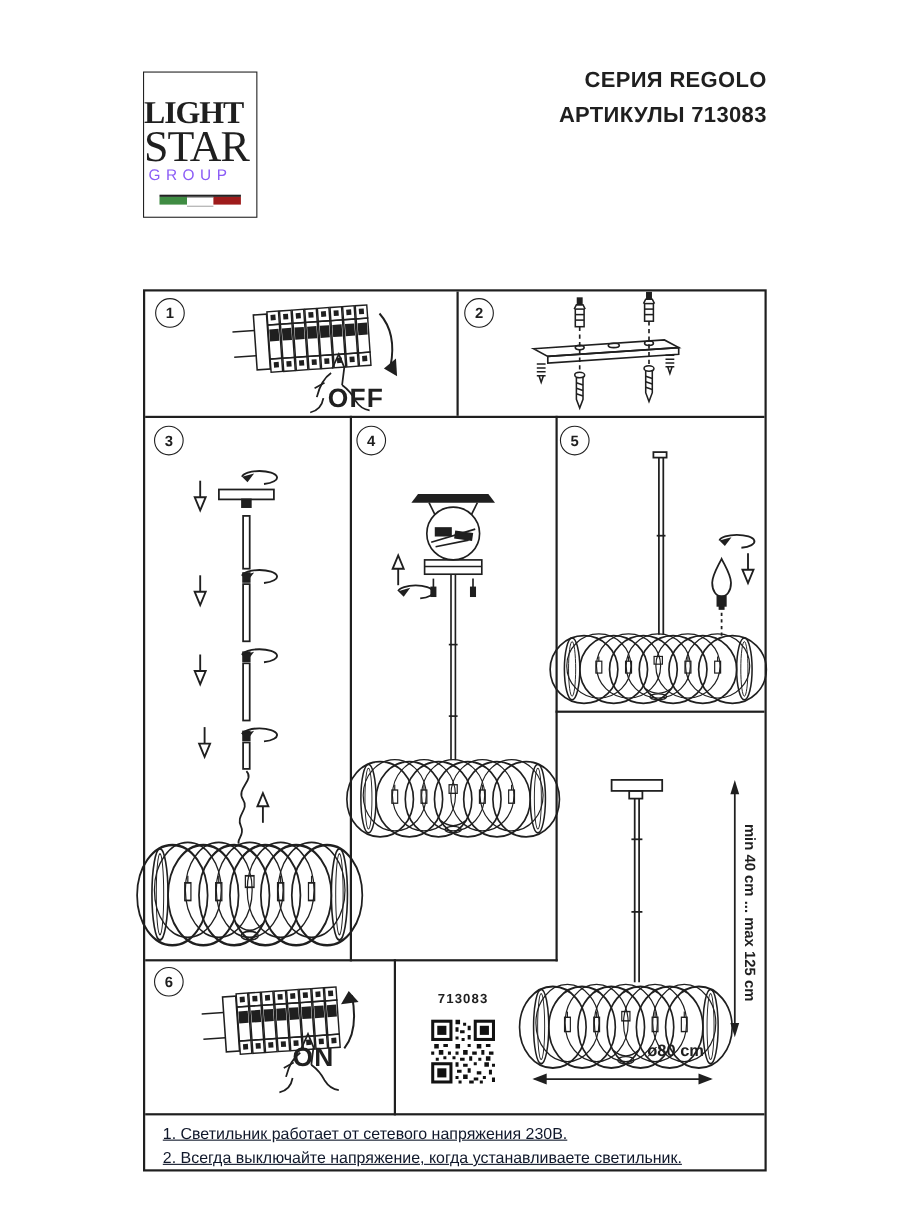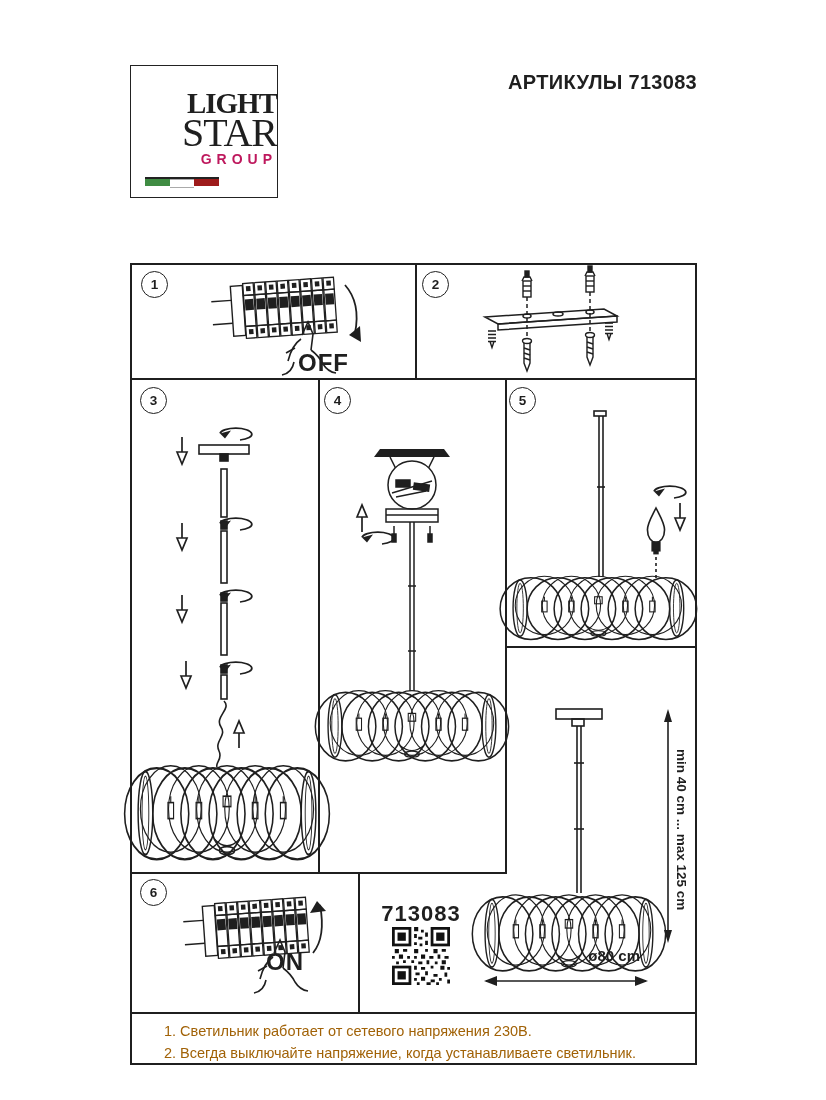--- a/index.html
+++ b/index.html
@@ -1,66 +1,67 @@
 <!DOCTYPE html>
 <html><head>
 <meta charset="utf-8">
 <style>
   html,body{margin:0;padding:0;background:#ffffff;}
   .page{position:relative;width:826px;height:1100px;background:#fff;overflow:hidden;
         font-family:"Liberation Sans","DejaVu Sans",sans-serif;color:#1f1f1f;}
   
   .logo-box{position:absolute;left:130px;top:65px;width:102px;height:131px;border:1.5px solid #222;
-            text-align:right;font-family:"Liberation Serif","DejaVu Serif",serif;padding-left:44px;}
+            text-align:left;font-family:"Liberation Serif","DejaVu Serif",serif;}
   .logo-light{font-size:29px;font-weight:700;letter-spacing:-1px;line-height:30px;margin-top:22px;}
   .logo-star{font-size:40px;font-weight:400;letter-spacing:-1px;line-height:30px;}
-  .logo-group{font-family:"Liberation Sans","DejaVu Sans",sans-serif;font-size:14px;font-weight:700;
-              letter-spacing:5px;color:#be185d;margin-top:3px;margin-left:4px;}
+  .logo-group{font-family:"Liberation Sans","DejaVu Sans",sans-serif;font-size:14px;font-weight:400;
+              letter-spacing:5px;color:#8b5cf6;margin-top:3px;margin-left:4px;}
   .logo-flag{position:absolute;left:14px;bottom:9px;width:74px;height:9px;border-top:2px solid #222;
              display:flex;}
   .logo-flag span{flex:1;height:7px;display:block;}
   .fg{background:#3f8c43;}
   .fw{background:#ffffff;border-top:1px solid #aaa;border-bottom:1px solid #aaa;}
   .fr{background:#9e1b1b;}
   
   .header-text{position:absolute;right:129px;top:62px;text-align:right;}
   .h-series{font-size:20px;font-weight:700;letter-spacing:.3px;}
   .h-articles{font-size:20px;font-weight:700;letter-spacing:.3px;margin-top:9px;}
   .h-title{font-size:21px;font-weight:700;letter-spacing:.2px;margin-top:22px;line-height:28px;}
   
   .frame{position:absolute;left:130px;top:263px;width:567px;height:802px;border:2px solid #1f1f1f;
          box-sizing:border-box;}
   .ln{position:absolute;background:#1f1f1f;}
   .badge{position:absolute;width:25px;height:25px;border:1.6px solid #1f1f1f;border-radius:50%;
          background:#fff;text-align:center;line-height:25px;font-size:13.5px;font-weight:700;z-index:3;}
   .swlabel{position:absolute;font-size:24px;font-weight:700;letter-spacing:1px;}
-  .article-label{position:absolute;font-size:22px;font-weight:700;letter-spacing:1px;text-align:center;}
+  .article-label{position:absolute;font-size:12px;font-weight:700;letter-spacing:1px;text-align:center;}
   .vlabel{position:absolute;writing-mode:vertical-rl;white-space:nowrap;font-size:13.5px;font-weight:700;}
   .dlabel{position:absolute;text-align:right;font-size:15px;font-weight:700;}
-  .footer-note{position:absolute;left:32px;font-size:14.5px;line-height:22px;color:#a16207;}
+  .footer-note{position:absolute;left:16px;font-size:14.5px;line-height:22px;color:#0f172a;text-decoration:underline;}
   svg{position:absolute;overflow:visible;}
   svg *{vector-effect:none;}
 </style>
 </head>
 <body>
 
 <div class="page">
 
   <div class="logo-box">
     <div class="logo-light">LIGHT</div>
     <div class="logo-star">STAR</div>
     <div class="logo-group">GROUP</div>
     <div class="logo-flag">
       <span class="fg"></span>
       <span class="fw"></span>
       <span class="fr"></span>
     </div>
   </div>
 
   <div class="header-text">
+    <div class="h-series">СЕРИЯ REGOLO</div>
     <div class="h-articles">АРТИКУЛЫ 713083</div>
   </div>
 
   <svg width="0" height="0" style="position:absolute">
     <defs>
       <g id="drum" fill="none" stroke="#1f1f1f">
         <ellipse cx="15" cy="65" rx="13" ry="52" stroke-width="2.6"></ellipse>
         <ellipse cx="15" cy="65" rx="6" ry="46" stroke-width="1.6"></ellipse>
         <ellipse cx="305" cy="65" rx="13" ry="52" stroke-width="2.6"></ellipse>
         <ellipse cx="305" cy="65" rx="6" ry="46" stroke-width="1.6"></ellipse>

